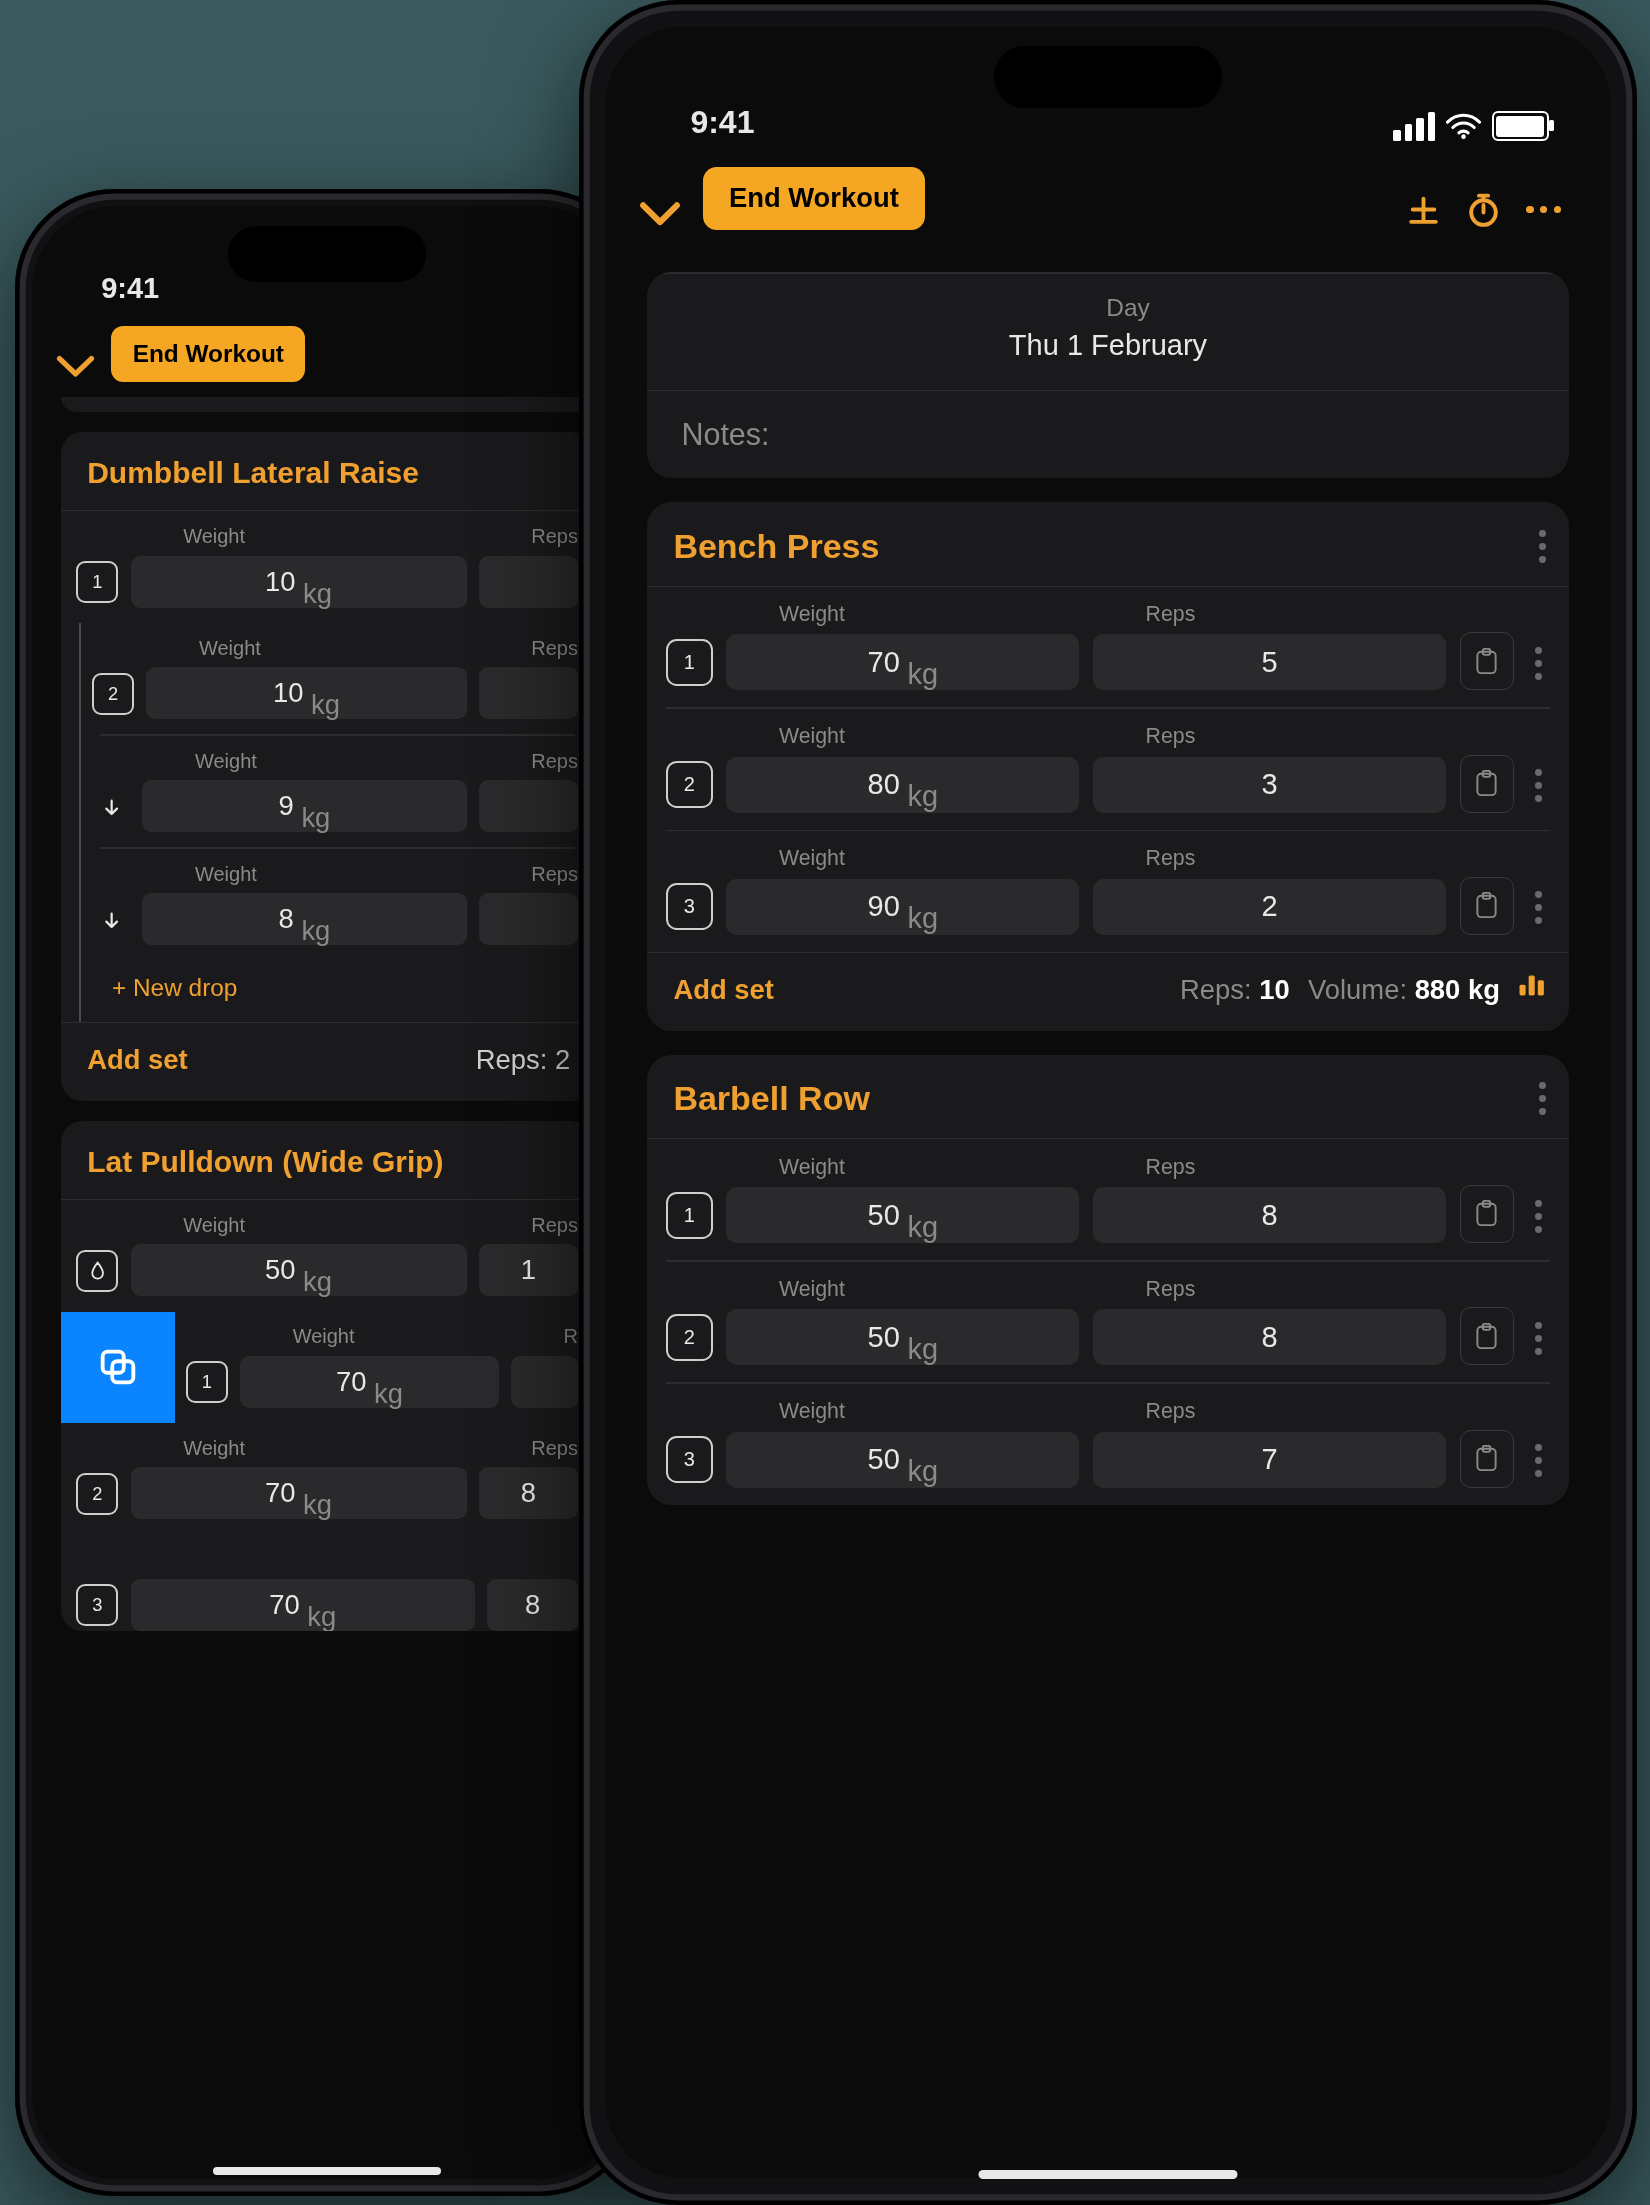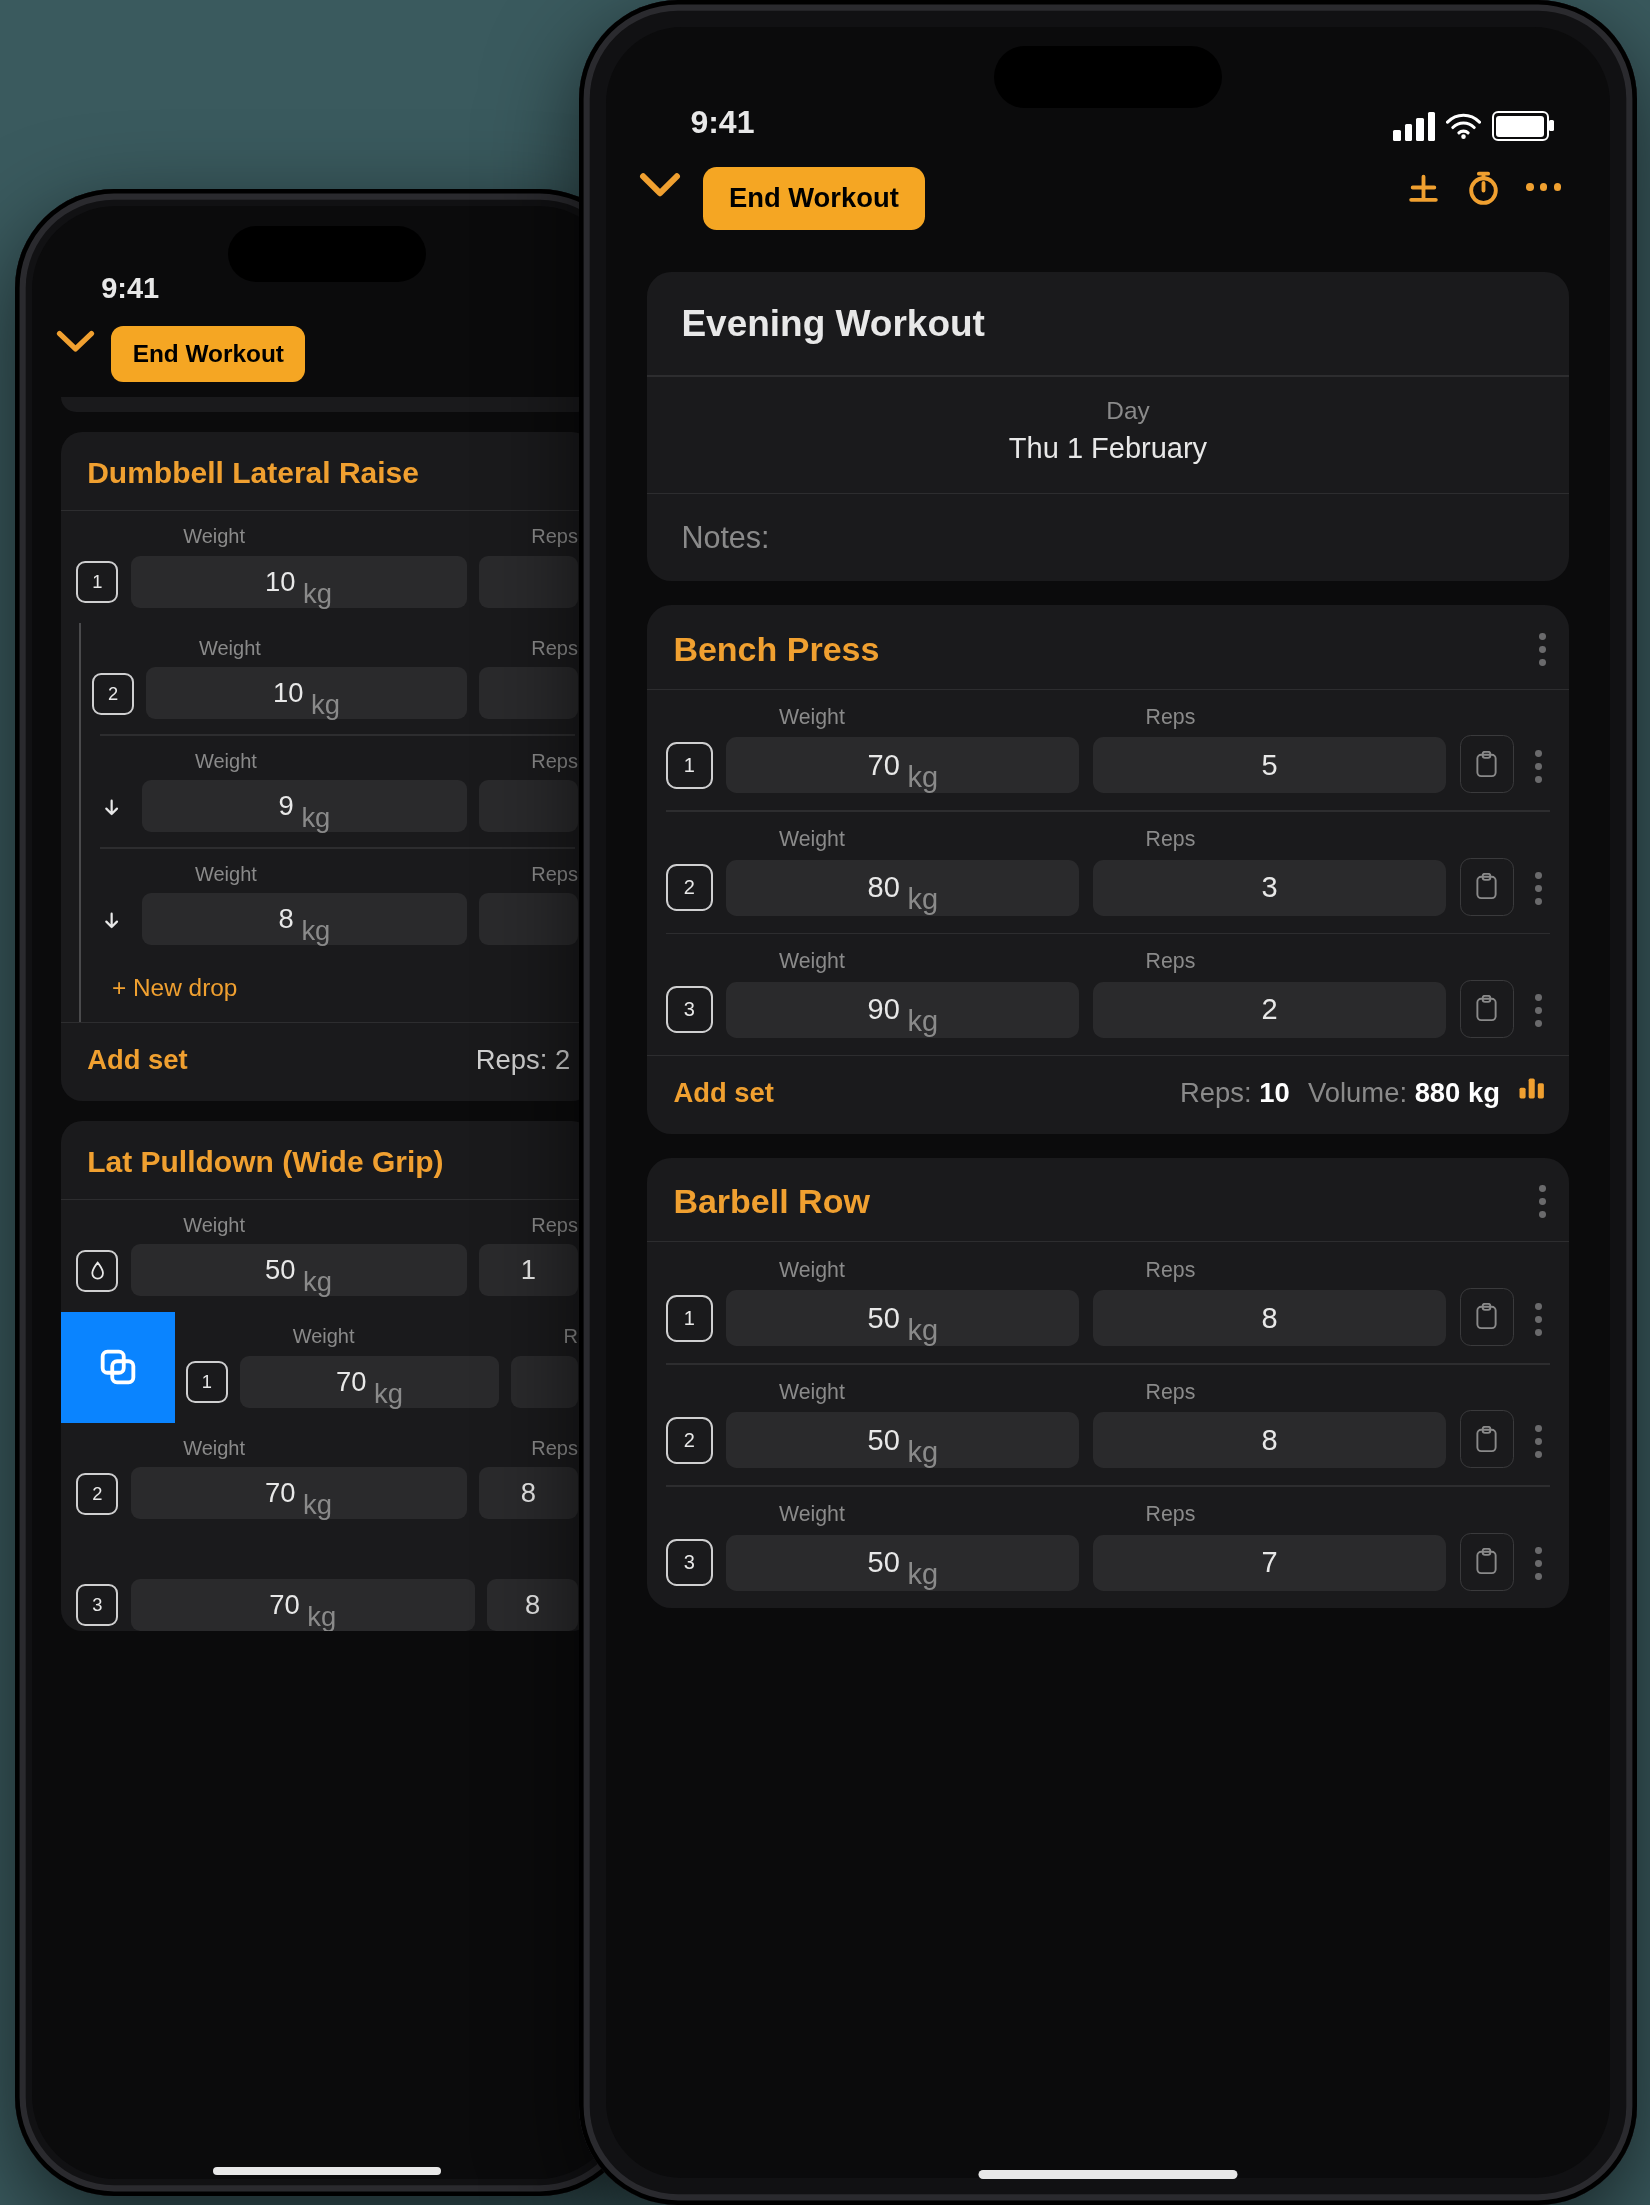--- a/index.html
+++ b/index.html
@@ -92,21 +92,21 @@
   .wifi-ic{width:29px;height:21.3px;}
   .front .wifi-ic{width:35px;height:26px;}
   .battery{width:46px;height:21.3px;border:2.3px solid #fff;border-radius:6.1px;position:relative;}
   .battery::after{content:"";position:absolute;right:-6.9px;top:5.3px;width:4.6px;height:9.1px;background:#fff;border-radius:1.5px;}
   .battery i{position:absolute;inset:2.3px;background:#fff;border-radius:3px;}
   .front .battery{width:53px;height:26px;}
   .front .battery::after{right:-7.6px;top:6.9px;width:5.3px;height:10.7px;}
 
   
   .navbar{
-    display:flex;align-items:flex-start;
+    display:flex;align-items:flex-end;
     padding:12.2px 30.5px 15.2px 23px;
     gap:15.2px;
   }
   .front .navbar{padding:15.2px 46px 18.3px 30.5px;gap:20px;}
   .nav-chevron{flex:0 0 auto;}
   .end-workout{
     background:var(--accent-bright);
     color:#000;font-weight:600;
     padding:13.7px 21.3px;border-radius:12.2px;
     font-size:24.4px;
@@ -466,21 +466,20 @@
               <span></span>
               <span></span>
               <span></span>
             </span>
         </span>
       </div>
 
       <div class="content">
 
         <div class="card">
-          <div class="meta-title">Evening Workout</div>
           <div style="height:1.5px;background:var(--divider);"></div>
           <div class="meta-row">
             <div class="meta-cell">
               <div class="meta-label">Day</div>
               <div class="meta-value">Thu 1 February</div>
             </div>
           </div>
           <div class="notes-row">Notes:</div>
         </div>
 

